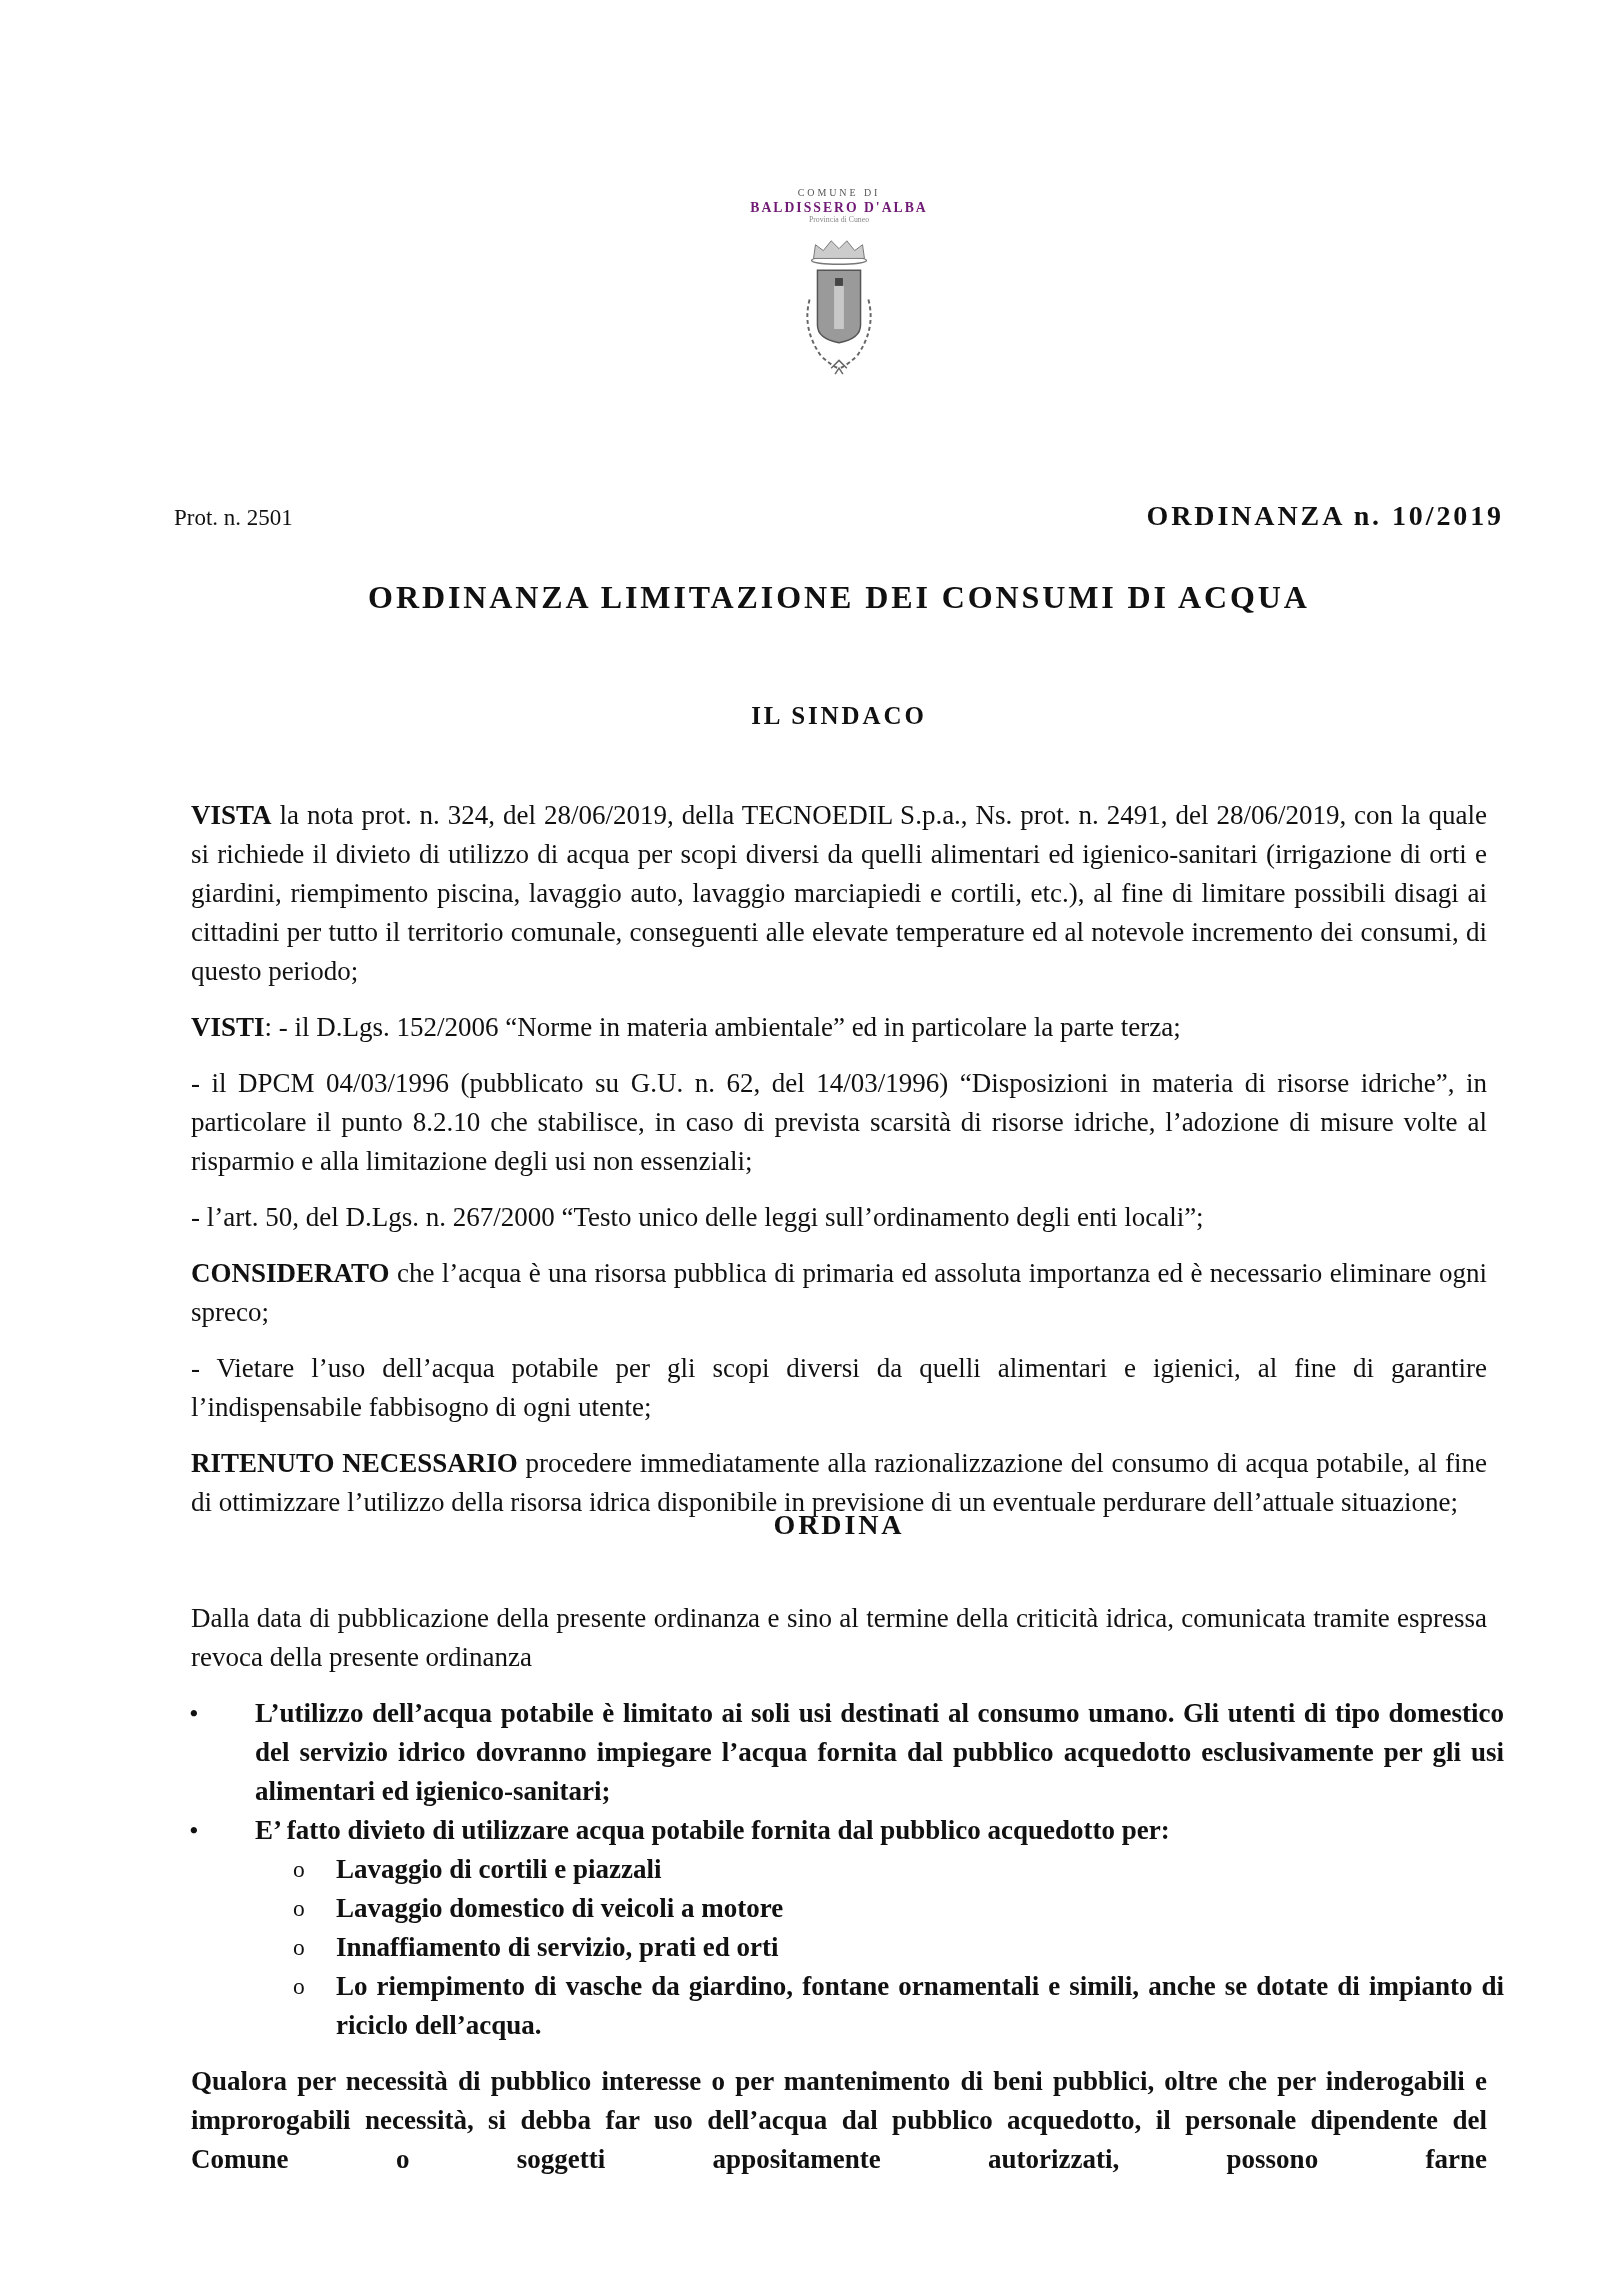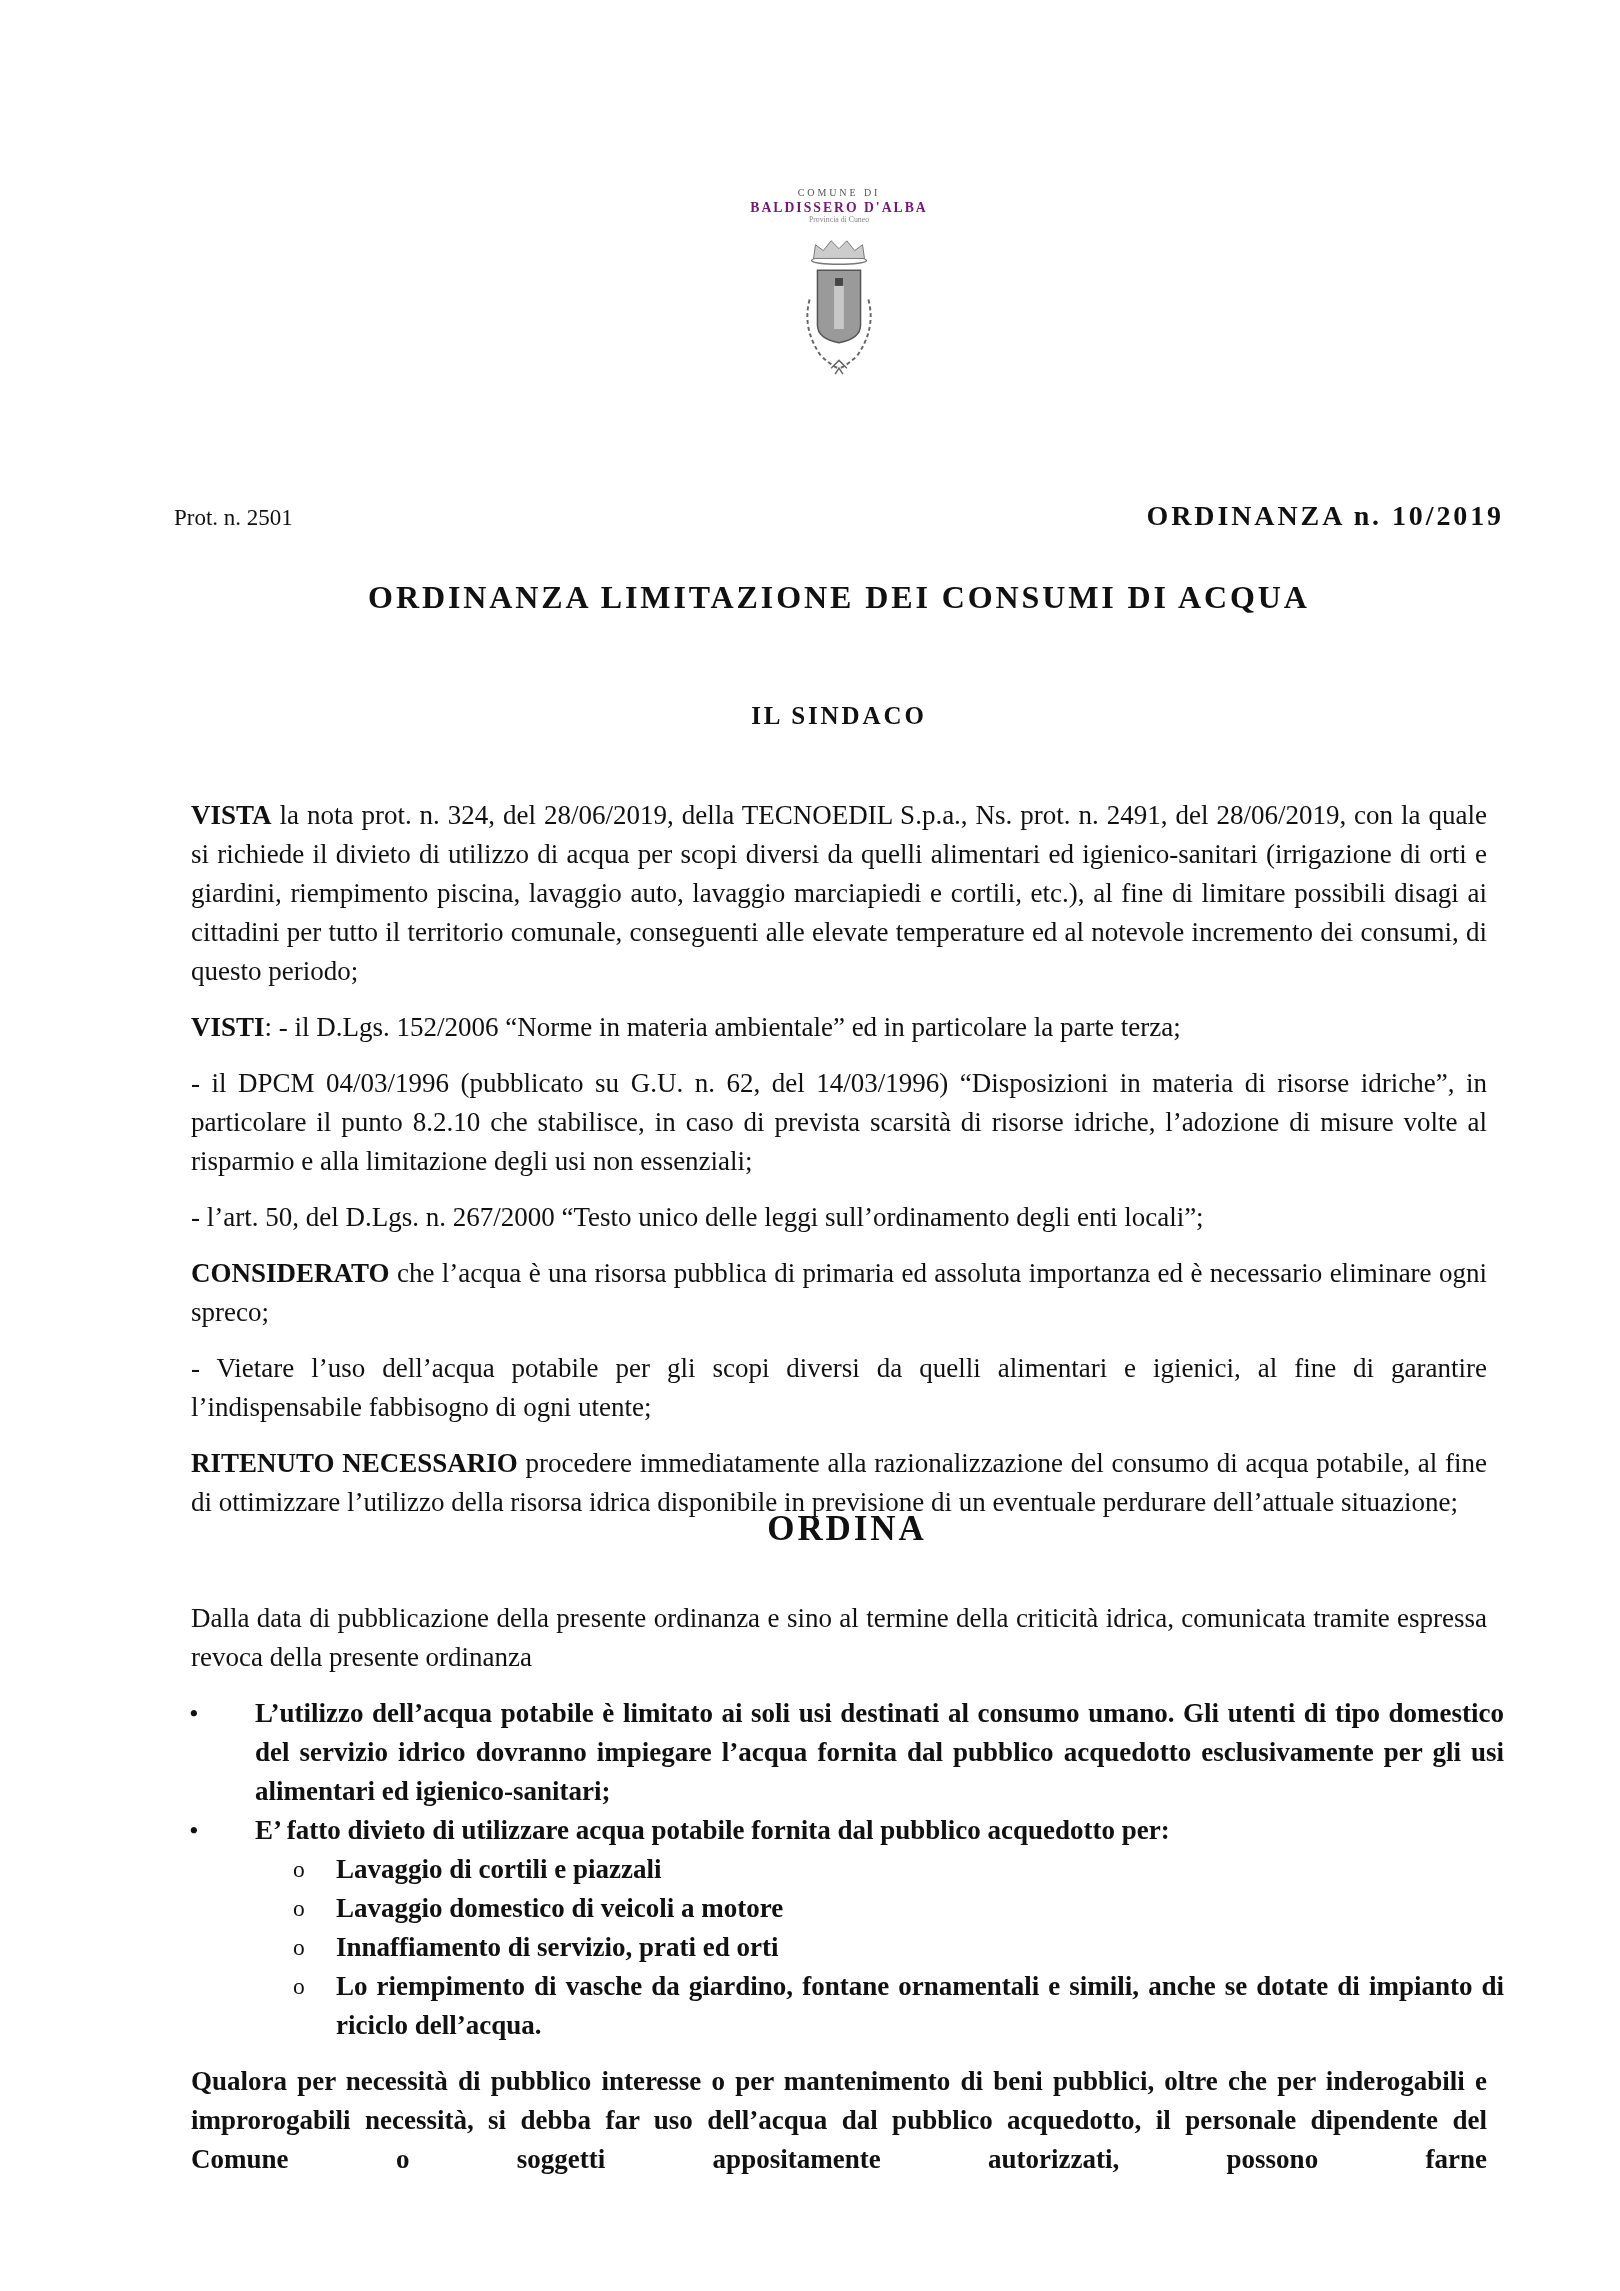--- a/index.html
+++ b/index.html
@@ -34,22 +34,22 @@
     }
 
     .body-block {
       position: absolute; left: 0; width: 1330px;
       font-size: 27px; line-height: 39px; text-align: justify;
     }
     .body-block p { margin: 17px; }
     .b { font-weight: bold; }
 
     .ordina {
-      position: absolute; top: 1509px; left: 8px; width: 1330px; text-align: center;
-      font-size: 35px; font-weight: bold; letter-spacing: 2.9px;
+      position: absolute; top: 1509px; left: 0; width: 1330px; text-align: center;
+      font-size: 28px; font-weight: bold; letter-spacing: 2.9px;
     }
 
     ul.bul { list-style: none; margin: 0; padding: 0; }
     ul.bul > li { position: relative; padding-left: 81px; font-weight: bold; }
     ul.bul > li .dot {
       position: absolute; left: 15.7px; top: 0; font-size: 23.5px;
     }
     ul.sub { list-style: none; margin: 0; padding: 0; }
     ul.sub > li { position: relative; padding-left: 81px; font-weight: bold; text-align: justify; }
     ul.sub > li .circ {

